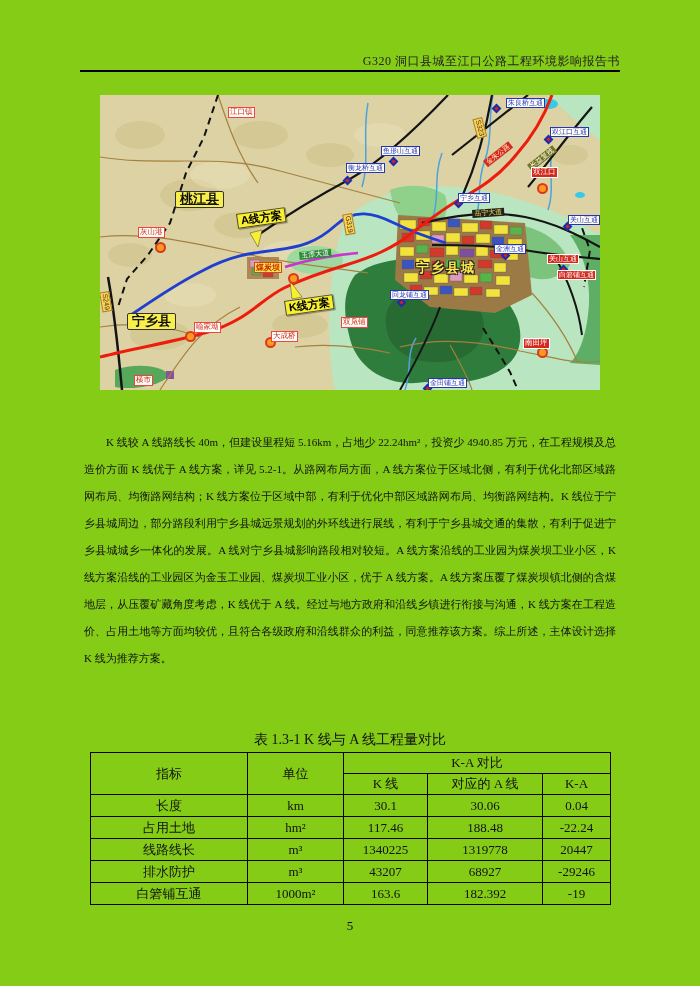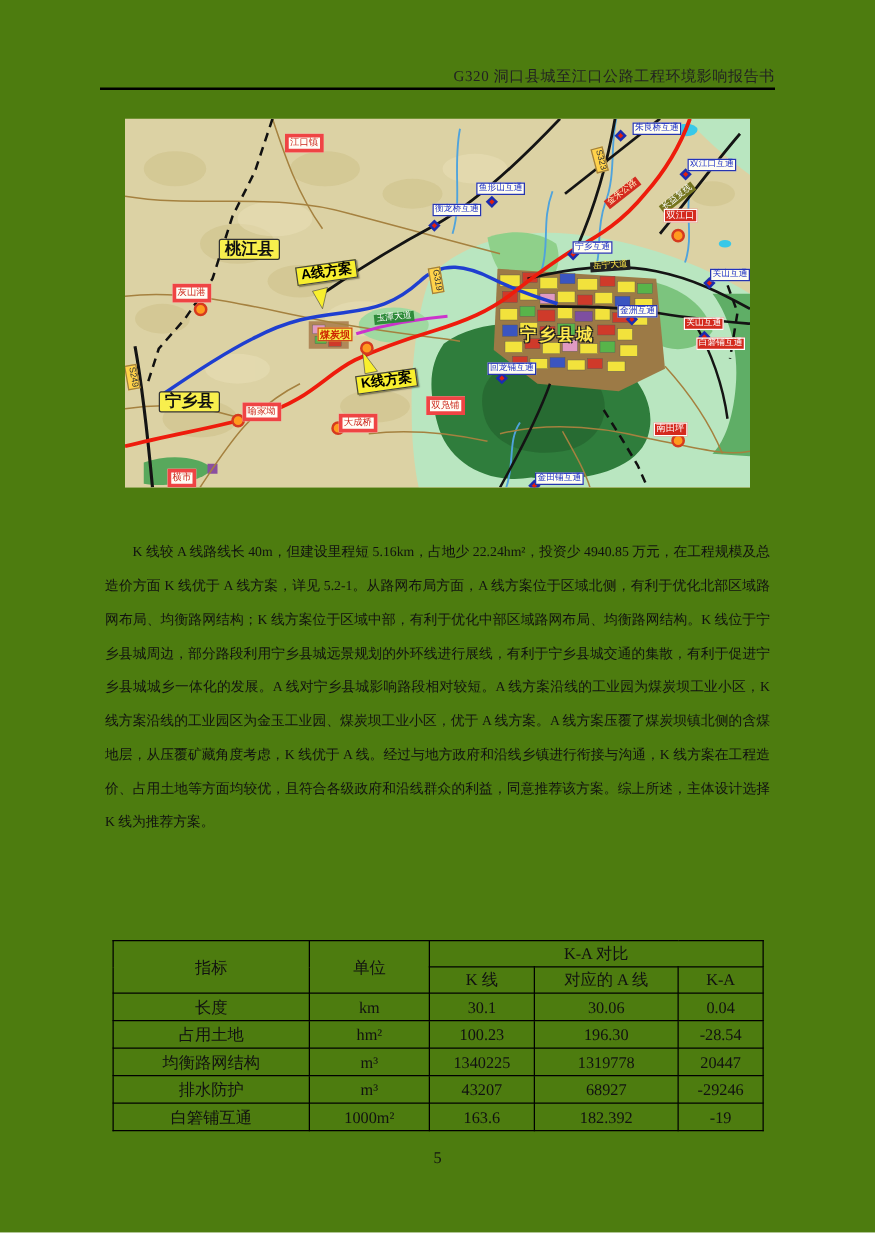--- a/index.html
+++ b/index.html
@@ -1,16 +1,16 @@
 <!DOCTYPE html>
 <html><head>
 <meta charset="utf-8">
 <style>
   html,body{margin:0;padding:0;background:#ffffff;}
-  .page{position:relative;width:700px;height:986px;background:#4d7c0f;overflow:hidden;
+  .page{position:relative;width:700px;height:986px;background:#84cc16;overflow:hidden;
         font-family:"Liberation Serif","DejaVu Serif",serif;color:#111;}
   
   .hdr{position:absolute;top:53px;left:80px;width:540px;text-align:right;
        font-size:12px;letter-spacing:.5px;color:#222;}
   .hdr-rule{position:absolute;top:70px;left:80px;width:540px;border-top:2px solid #000;height:0;}
   
   .map{position:absolute;left:100px;top:95px;width:500px;height:295px;overflow:hidden;background:#dcd2a4;}
   .map svg{position:absolute;left:0;top:0;}
   .map-labels{position:absolute;left:0;top:0;width:100%;height:100%;}
   .ml{position:absolute;white-space:nowrap;transform-origin:left top;line-height:1.15;}
@@ -19,21 +19,21 @@
   .cityname{color:#ffe94d;font-weight:bold;font-size:13px;letter-spacing:2px;
             font-family:Liberation Sans, sans-serif;
             text-shadow:1px 1px 0 #222,-1px -1px 0 #222,1px -1px 0 #222,-1px 1px 0 #222;}
   .callout{background:#f8ef2e;border:1px solid #444;color:#000;font-weight:bold;
            font-size:11px;padding:0 3px;box-shadow:1px 1px 1px rgba(0,0,0,.4);
            font-family:"Liberation Sans",sans-serif;}
   .interchange{background:#fffef2;border:1px solid #2635b0;color:#2133c4;
                font-size:7px;padding:0 1px;font-family:"Liberation Sans",sans-serif;}
   .interchange-red{background:#d42a1e;border:1px solid #fff;color:#fff;
                font-size:7px;padding:0 1px;font-family:"Liberation Sans",sans-serif;}
-  .town{background:#fffdf6;border:3px solid #ef4444;color:#cc2a1e;
+  .town{background:#fffdf6;border:1px solid #ef4444;color:#cc2a1e;
         font-size:7.5px;padding:0 1px;font-family:"Liberation Sans",sans-serif;}
   .town-yellow{background:#f7e84a;border:1px solid #cc4a22;color:#cc2200;font-weight:bold;
         font-size:8px;padding:0 1px;font-family:"Liberation Sans",sans-serif;}
   .town-red{background:#d42a1e;border:1px solid #fff;color:#fff;
         font-size:7.5px;padding:0 1px;font-family:"Liberation Sans",sans-serif;}
   .banner{font-size:7px;padding:0 2px;font-family:"Liberation Sans",sans-serif;}
   .bn-red{background:#d42a1e;color:#fff2c8;} .bn-olive{background:#75751f;color:#fff;}
   .bn-green{background:#2e8b3a;color:#fff;} .bn-dark{background:#222;color:#ffe84a;}
   .shield{background:#ffd24a;border:1px solid #a08040;color:#333;font-size:7px;
           padding:0 1px;font-family:"Liberation Sans",sans-serif;}
@@ -224,31 +224,32 @@
         <div class="ml interchange" style="left: 450px; top: 32px;">双江口互通</div>
         <div class="ml interchange" style="left: 281px; top: 51px;">鱼形山互通</div>
         <div class="ml interchange" style="left: 246px; top: 68px;">衡龙桥互通</div>
         <div class="ml interchange" style="left: 358px; top: 98px;">宁乡互通</div>
         <div class="ml interchange" style="left: 468px; top: 120px;">关山互通</div>
         <div class="ml interchange" style="left: 394px; top: 149px;">金洲互通</div>
         <div class="ml interchange" style="left: 290px; top: 195px;">回龙铺互通</div>
         <div class="ml interchange" style="left: 328px; top: 283px;">金田铺互通</div>
         <div class="ml interchange-red" style="left: 447px; top: 159px;">关山互通</div>
         <div class="ml interchange-red" style="left: 457px; top: 175px;">白箬铺互通</div>
-        <div class="ml county" style="left: 75px; top: 96px;">桃江县</div>
+        <div class="ml county" style="left: 75px; top: 96px; text-decoration: underline;">桃江县</div>
         <div class="ml county" style="left: 27px; top: 218px;">宁乡县</div>
         <div class="ml cityname" style="left: 316px; top: 166px;">宁乡县城</div>
         <div class="ml callout" style="transform: rotate(-8deg); left: 136px; top: 119px;">A线方案</div>
         <div class="ml callout" style="transform: rotate(-8deg); left: 184px; top: 206px;">K线方案</div>
       </div>
   </div>
 
 
   <div class="para">K 线较 A 线路线长 40m，但建设里程短 5.16km，占地少 22.24hm²，投资少 4940.85 万元，在工程规模及总造价方面 K 线优于 A 线方案，详见 5.2-1。从路网布局方面，A 线方案位于区域北侧，有利于优化北部区域路网布局、均衡路网结构；K 线方案位于区域中部，有利于优化中部区域路网布局、均衡路网结构。K 线位于宁乡县城周边，部分路段利用宁乡县城远景规划的外环线进行展线，有利于宁乡县城交通的集散，有利于促进宁乡县城城乡一体化的发展。A 线对宁乡县城影响路段相对较短。A 线方案沿线的工业园为煤炭坝工业小区，K 线方案沿线的工业园区为金玉工业园、煤炭坝工业小区，优于 A 线方案。A 线方案压覆了煤炭坝镇北侧的含煤地层，从压覆矿藏角度考虑，K 线优于 A 线。经过与地方政府和沿线乡镇进行衔接与沟通，K 线方案在工程造价、占用土地等方面均较优，且符合各级政府和沿线群众的利益，同意推荐该方案。综上所述，主体设计选择 K 线为推荐方案。</div>
 
+  <div class="tabcap">表 1.3-1  K 线与 A 线工程量对比</div>
 
   <table class="cmp">
     <colgroup>
       <col style="width:157px">
         <col style="width:96px">
         <col style="width:84px">
       <col style="width:115px">
         <col style="width:68px">
     </colgroup>
     <thead>
@@ -267,26 +268,26 @@
         <tr>
           <td>长度</td>
           <td>km</td>
           <td>30.1</td>
           <td>30.06</td>
           <td>0.04</td>
         </tr>
         <tr>
           <td>占用土地</td>
           <td>hm²</td>
-          <td>100.23</td>
-          <td>196.30</td>
-          <td>-28.54</td>
-        </tr>
-        <tr>
-          <td>均衡路网结构</td>
+          <td>117.46</td>
+          <td>188.48</td>
+          <td>-22.24</td>
+        </tr>
+        <tr>
+          <td>线路线长</td>
           <td>m³</td>
           <td>1340225</td>
           <td>1319778</td>
           <td>20447</td>
         </tr>
         <tr>
           <td>排水防护</td>
           <td>m³</td>
           <td>43207</td>
           <td>68927</td>

